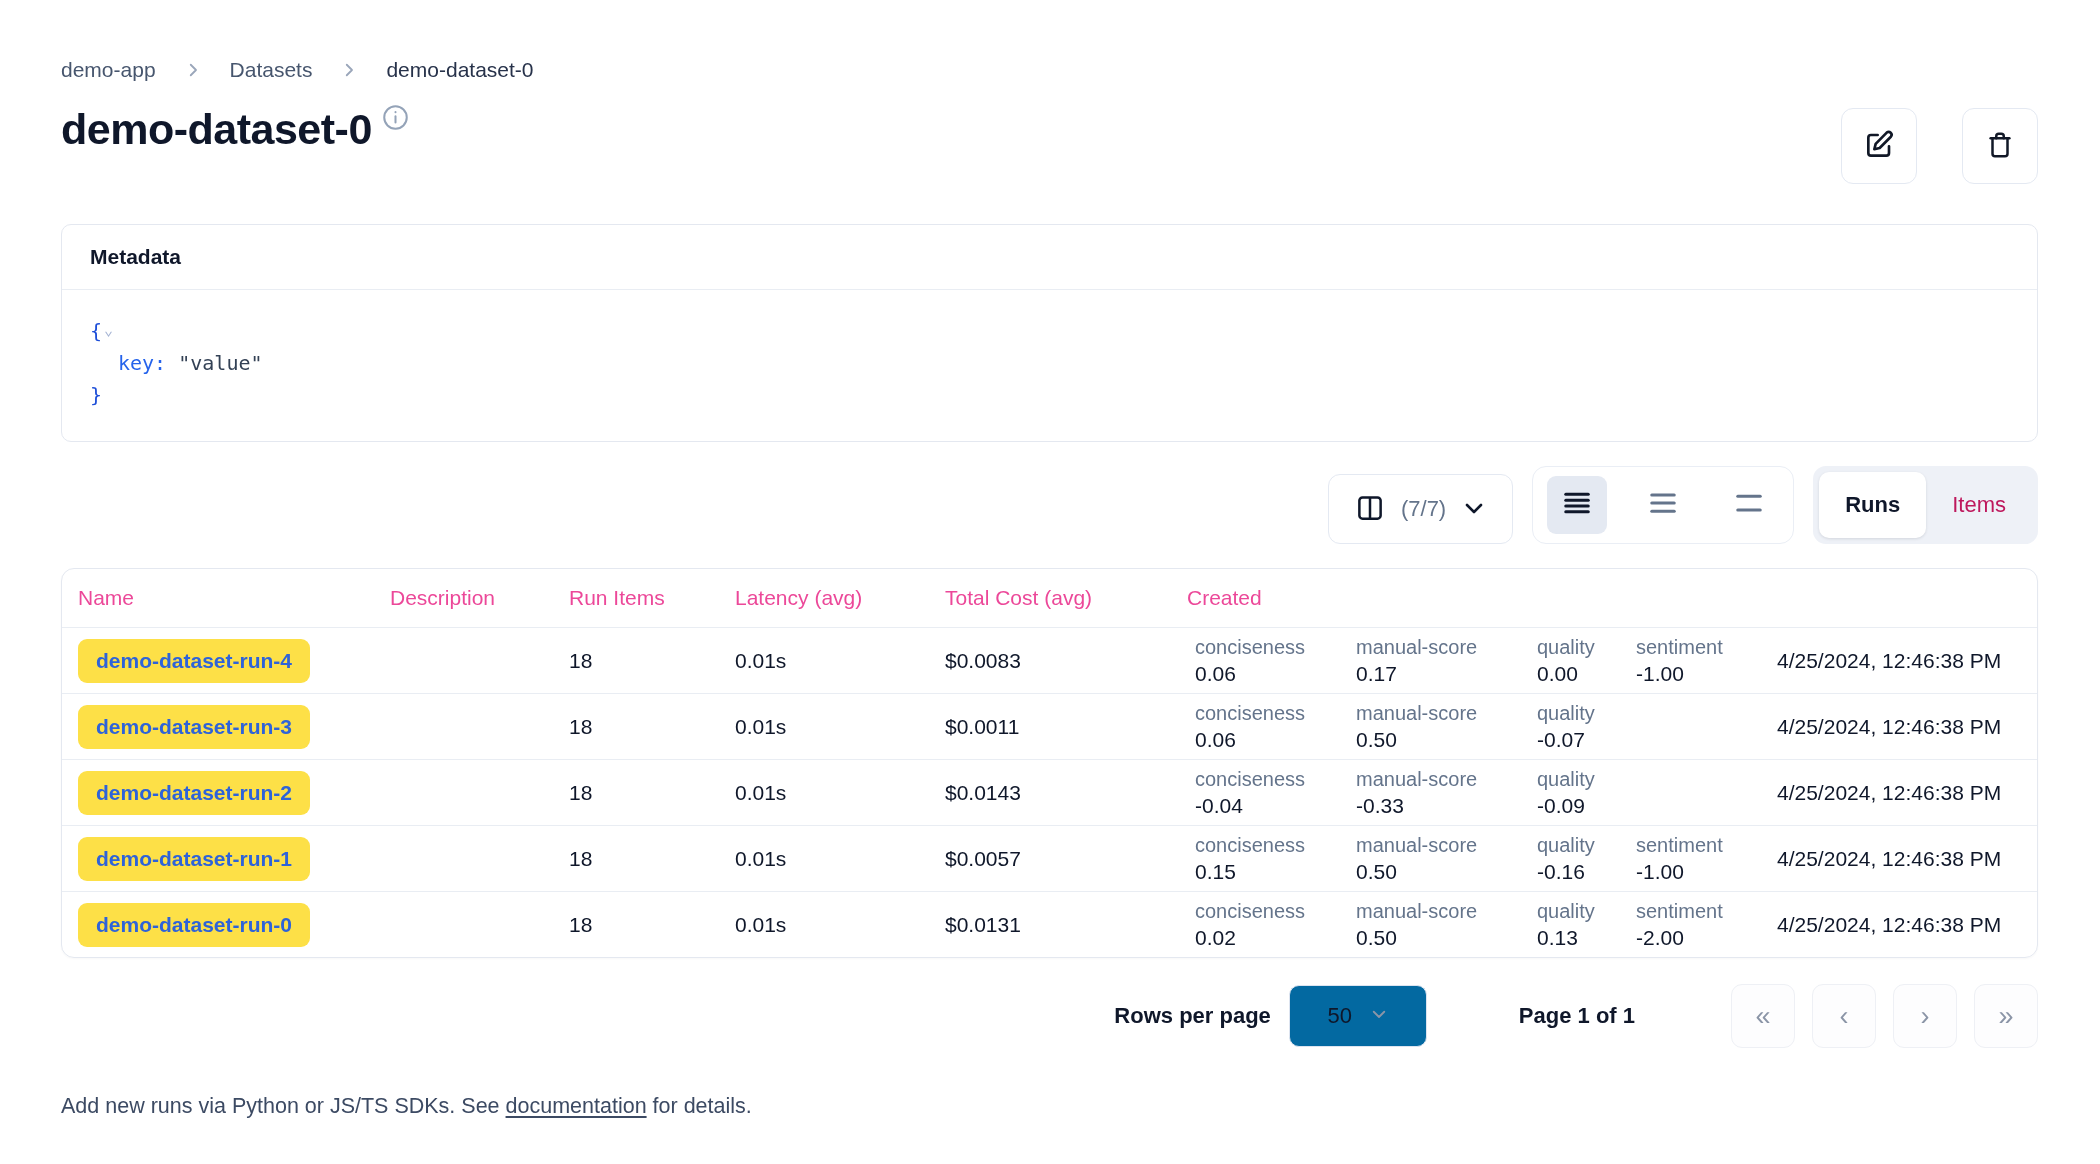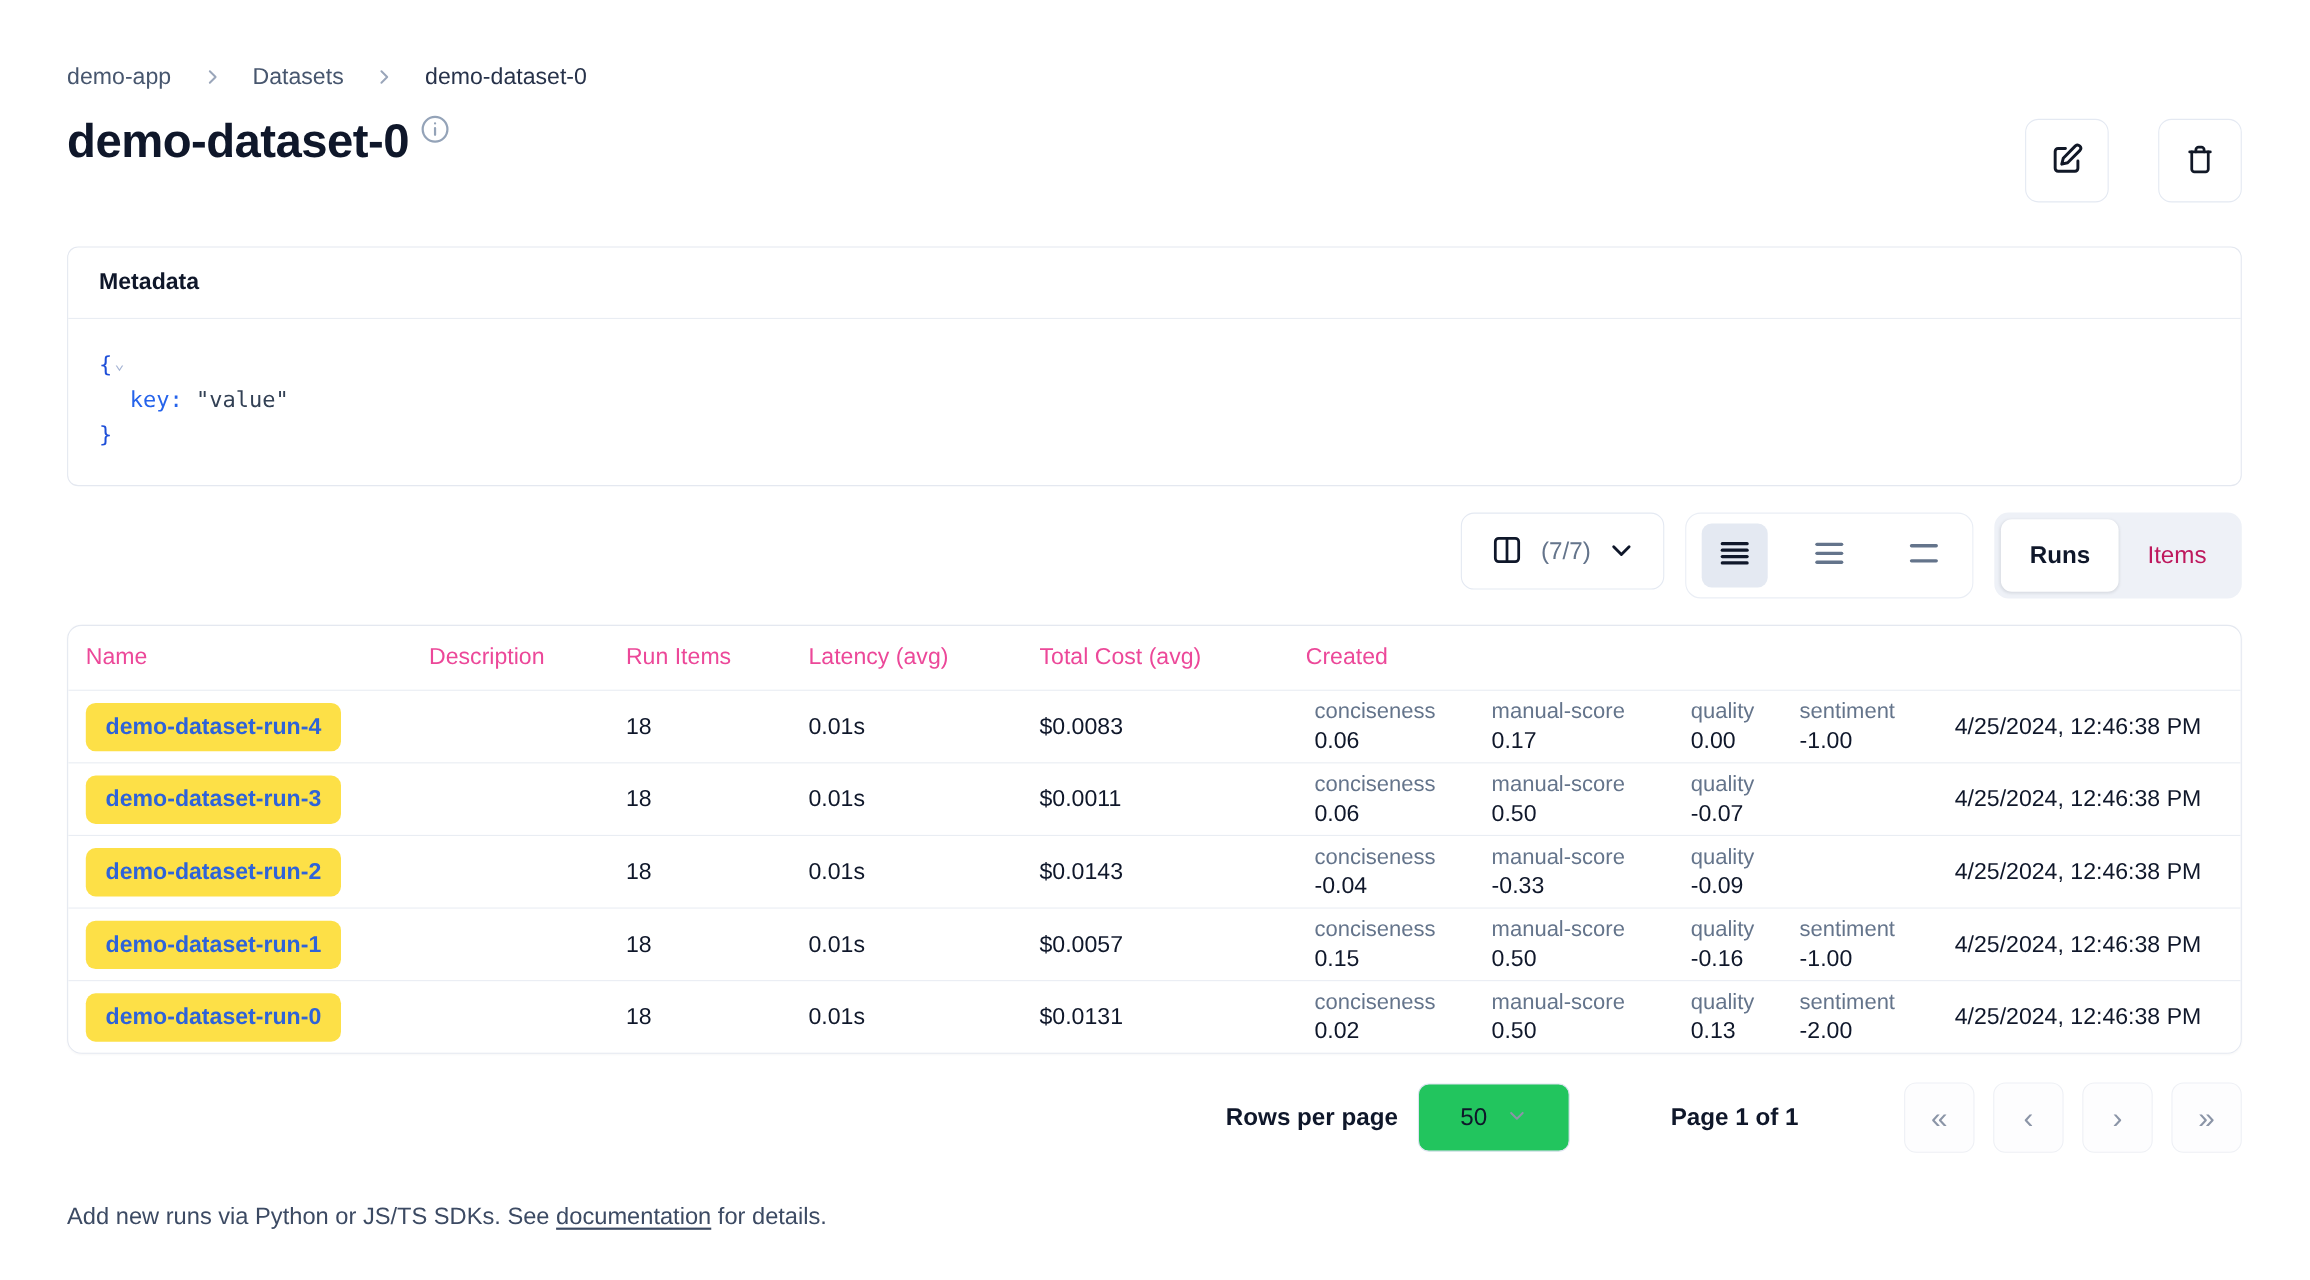--- a/index.html
+++ b/index.html
@@ -24,21 +24,21 @@
   .meta-card { margin-top:40px; border:1.5px solid #e4e8f0; border-radius:10px; }
   .meta-head { padding:20px 28px; font-size:21px; font-weight:600; color:#0f172a; border-bottom:1.5px solid #e9edf3; }
   .meta-body { padding:24px 28px 30px; font-family:"DejaVu Sans Mono", monospace; font-size:20px; line-height:32px; }
   .json-blue { color:#1d4ed8; }
   .json-key { color:#2563eb; }
   .json-val { color:#334155; }
   .json-caret { color:#a5b4d4; font-size:15px; vertical-align:3px; margin-left:2px; }
   .json-indent { padding-left:28px; }
 
   
-  .toolbar { margin-top:24px; display:flex; justify-content:flex-end; align-items:flex-start; gap:19px; }
+  .toolbar { margin-top:24px; display:flex; justify-content:flex-end; align-items:flex-end; gap:19px; }
   .col-select { height:70px; padding:0 26px; display:flex; align-items:center; gap:16px; background:#fff; border:1.5px solid #e4e9f2; border-radius:12px; cursor:pointer; }
   .col-select .count { font-size:22px; color:#64748b; }
   .rowheight-group { height:78px; padding:0 14px; display:flex; align-items:center; gap:26px; background:#fff; border:1.5px solid #eaeef5; border-radius:14px; }
   .rh-opt { width:60px; height:58px; display:flex; align-items:center; justify-content:center; border-radius:9px; cursor:pointer; color:#64748b; }
   .rh-opt.selected { background:#e4e9f2; color:#0f172a; }
   .tab-group { height:78px; padding:6px; display:flex; align-items:center; background:#eef1f7; border-radius:13px; }
   .tab { font-size:22px; padding:0 26px; height:100%; display:flex; align-items:center; border-radius:10px; color:#be185d; font-weight:500; cursor:pointer; }
   .tab.active { background:#fff; color:#0f172a; font-weight:600; box-shadow:0 1px 3px rgba(15,23,42,0.12); }
 
   
@@ -58,21 +58,21 @@
   .col-created { width:300px; }
   .name-pill { display:inline-block; background:#fde047; color:#2e63d9; font-weight:700; font-size:21px; padding:10px 18px; border-radius:9px; cursor:pointer; }
   .score { flex-shrink:0; }
   .score:nth-child(1){ width:161px; } .score:nth-child(2){ width:181px; } .score:nth-child(3){ width:99px; } .score:nth-child(4){ width:141px; }
   .score-label { font-size:20px; color:#64748b; line-height:25px; }
   .score-value { font-size:21px; color:#0f172a; line-height:27px; }
 
   
   .pagination { margin-top:26px; display:flex; justify-content:flex-end; align-items:center; }
   .rpp-label { font-size:22px; font-weight:700; color:#0f172a; margin-right:18px; }
-  .rpp-select { width:138px; height:62px; border:1.5px solid #dde4f0; border-radius:10px; display:flex; align-items:center; justify-content:center; gap:18px; font-size:22px; color:#0f172a; cursor:pointer; background:#22c55e; }
+  .rpp-select { width:138px; height:62px; border:1.5px solid #dde4f0; border-radius:10px; display:flex; align-items:center; justify-content:center; gap:18px; font-size:22px; color:#0f172a; cursor:pointer; background:#0369a1; }
   .rpp-select .sel-caret { color:#8b95a7; }
   .page-info { font-size:22px; font-weight:700; color:#0f172a; margin-left:92px; }
   .nav-btns { display:flex; gap:17px; margin-left:96px; }
   .nav-btn { width:64px; height:64px; border:1.5px solid #eef0f5; border-radius:11px; background:#fdfdfe; color:#8b95a7; font-size:27px; display:flex; align-items:center; justify-content:center; cursor:default; }
 
   
   .footnote { margin-top:46px; font-size:21.5px; color:#3c4a63; }
   .footnote a { color:#3c4a63; text-decoration:underline; text-underline-offset:3px; cursor:pointer; }
 </style>
 </head>

